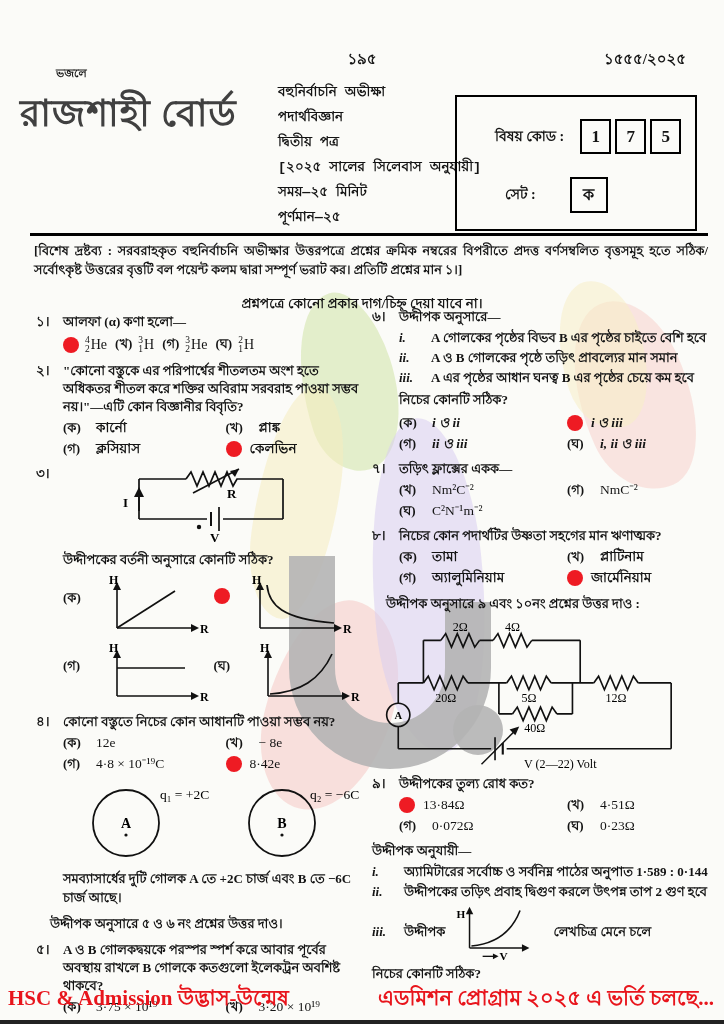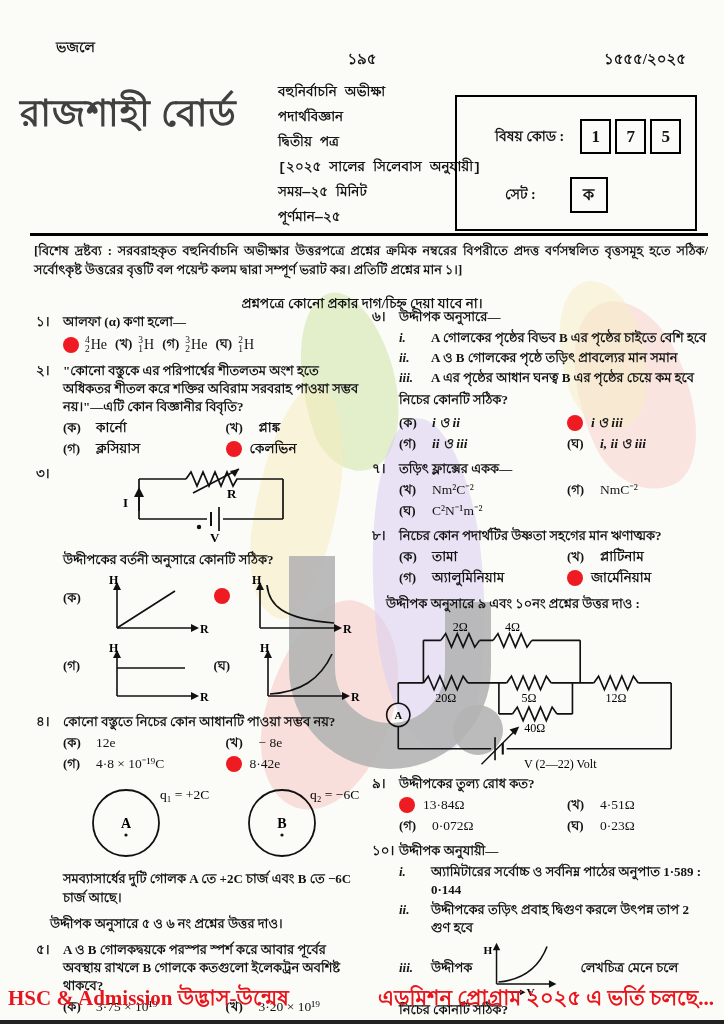--- a/index.html
+++ b/index.html
@@ -3,21 +3,21 @@
 <meta charset="utf-8">
 <style>
   html,body{margin:0;padding:0;}
   body{width:724px;height:1024px;position:relative;background:#fbfbf8;
        font-family:"Liberation Serif",serif;color:#141414;overflow:hidden;}
   .layer{position:absolute;inset:0;}
   #wm{z-index:0;}
   #content{z-index:1;}
   .blob{position:absolute;opacity:.55;}
   
-  .hand{position:absolute;left:56px;top:36px;font-size:14px;font-weight:bold;}
+  .hand{position:absolute;left:56px;top:65px;font-size:11px;font-weight:bold;}
   .pgnum{position:absolute;left:0;right:0;top:47px;text-align:center;font-size:15px;font-weight:bold;}
   .serial{position:absolute;right:38px;top:47px;font-size:15px;font-weight:bold;}
   .board{position:absolute;left:20px;top:84px;font-size:37px;font-weight:bold;color:#404040;letter-spacing:1px;}
   .examlines{position:absolute;left:278px;top:80px;font-size:13.5px;font-weight:bold;line-height:25px;font-family:Liberation Mono, monospace;}
   .codebox{position:absolute;left:455px;top:95px;width:238px;height:132px;border:2.5px solid #000;}
   .coderow{position:absolute;left:0;width:100%;display:flex;align-items:center;}
   .coderow .lbl{font-size:14px;font-weight:bold;}
   .digit{width:27px;height:31px;border:2.5px solid #000;margin-left:4px;display:flex;align-items:center;justify-content:center;font-size:17px;font-weight:bold;}
   .setbox{width:34px;height:32px;border:2.5px solid #000;margin-left:34px;display:flex;align-items:center;justify-content:center;font-size:16px;font-weight:bold;}
   .rule{position:absolute;left:30px;right:16px;top:233px;border-top:3px solid #000;}
@@ -448,21 +448,20 @@
             </div>
           <div class="opt">
               <span class="lab">(ঘ)</span>
               <span>0·23Ω</span>
             </div>
         </div>
       </div>
     </div>
 
     <div class="q">
-      <span class="qnum">১০।</span>
       <div class="qbody">
         <div class="qtext">উদ্দীপক অনুযায়ী—</div>
         <div class="ritem">
             <span class="rn">i.</span>
             <span class="bnb">অ্যামিটারের সর্বোচ্চ ও সর্বনিম্ন পাঠের অনুপাত 1·589 : 0·144</span>
           </div>
         <div class="ritem">
             <span class="rn">ii.</span>
             <span class="bnb">উদ্দীপকের তড়িৎ প্রবাহ দ্বিগুণ করলে উৎপন্ন তাপ 2 গুণ হবে</span>
           </div>

